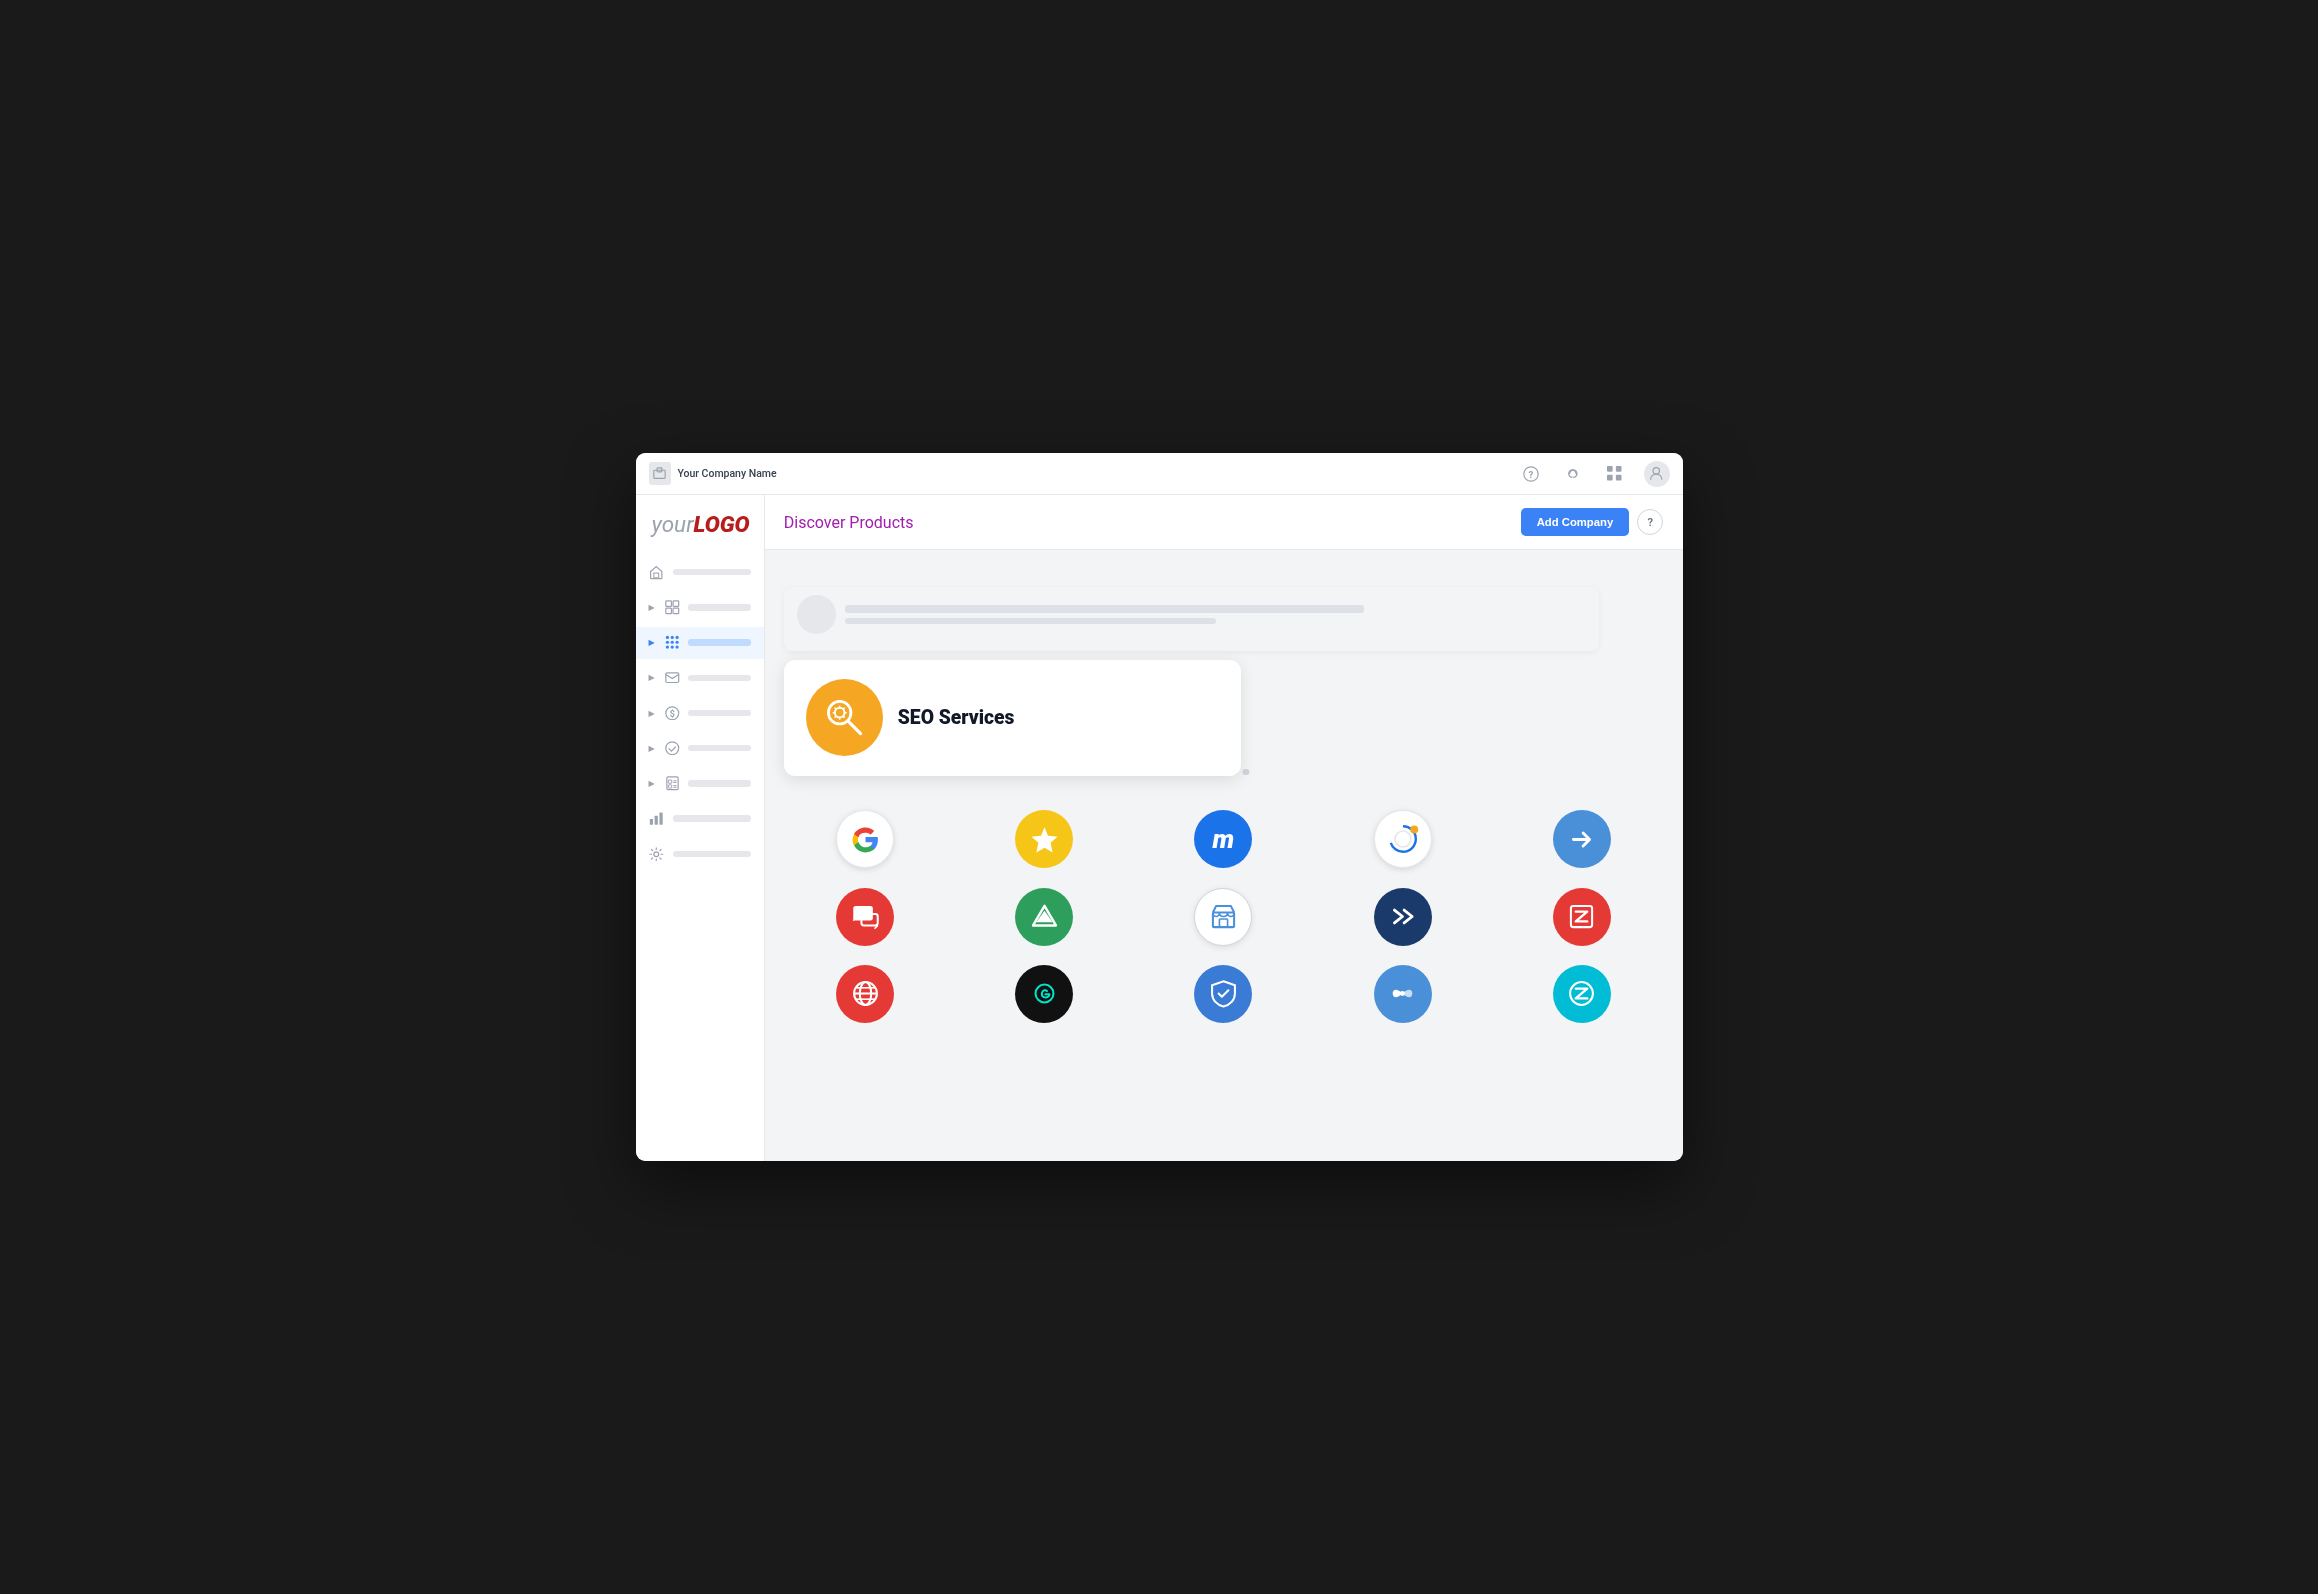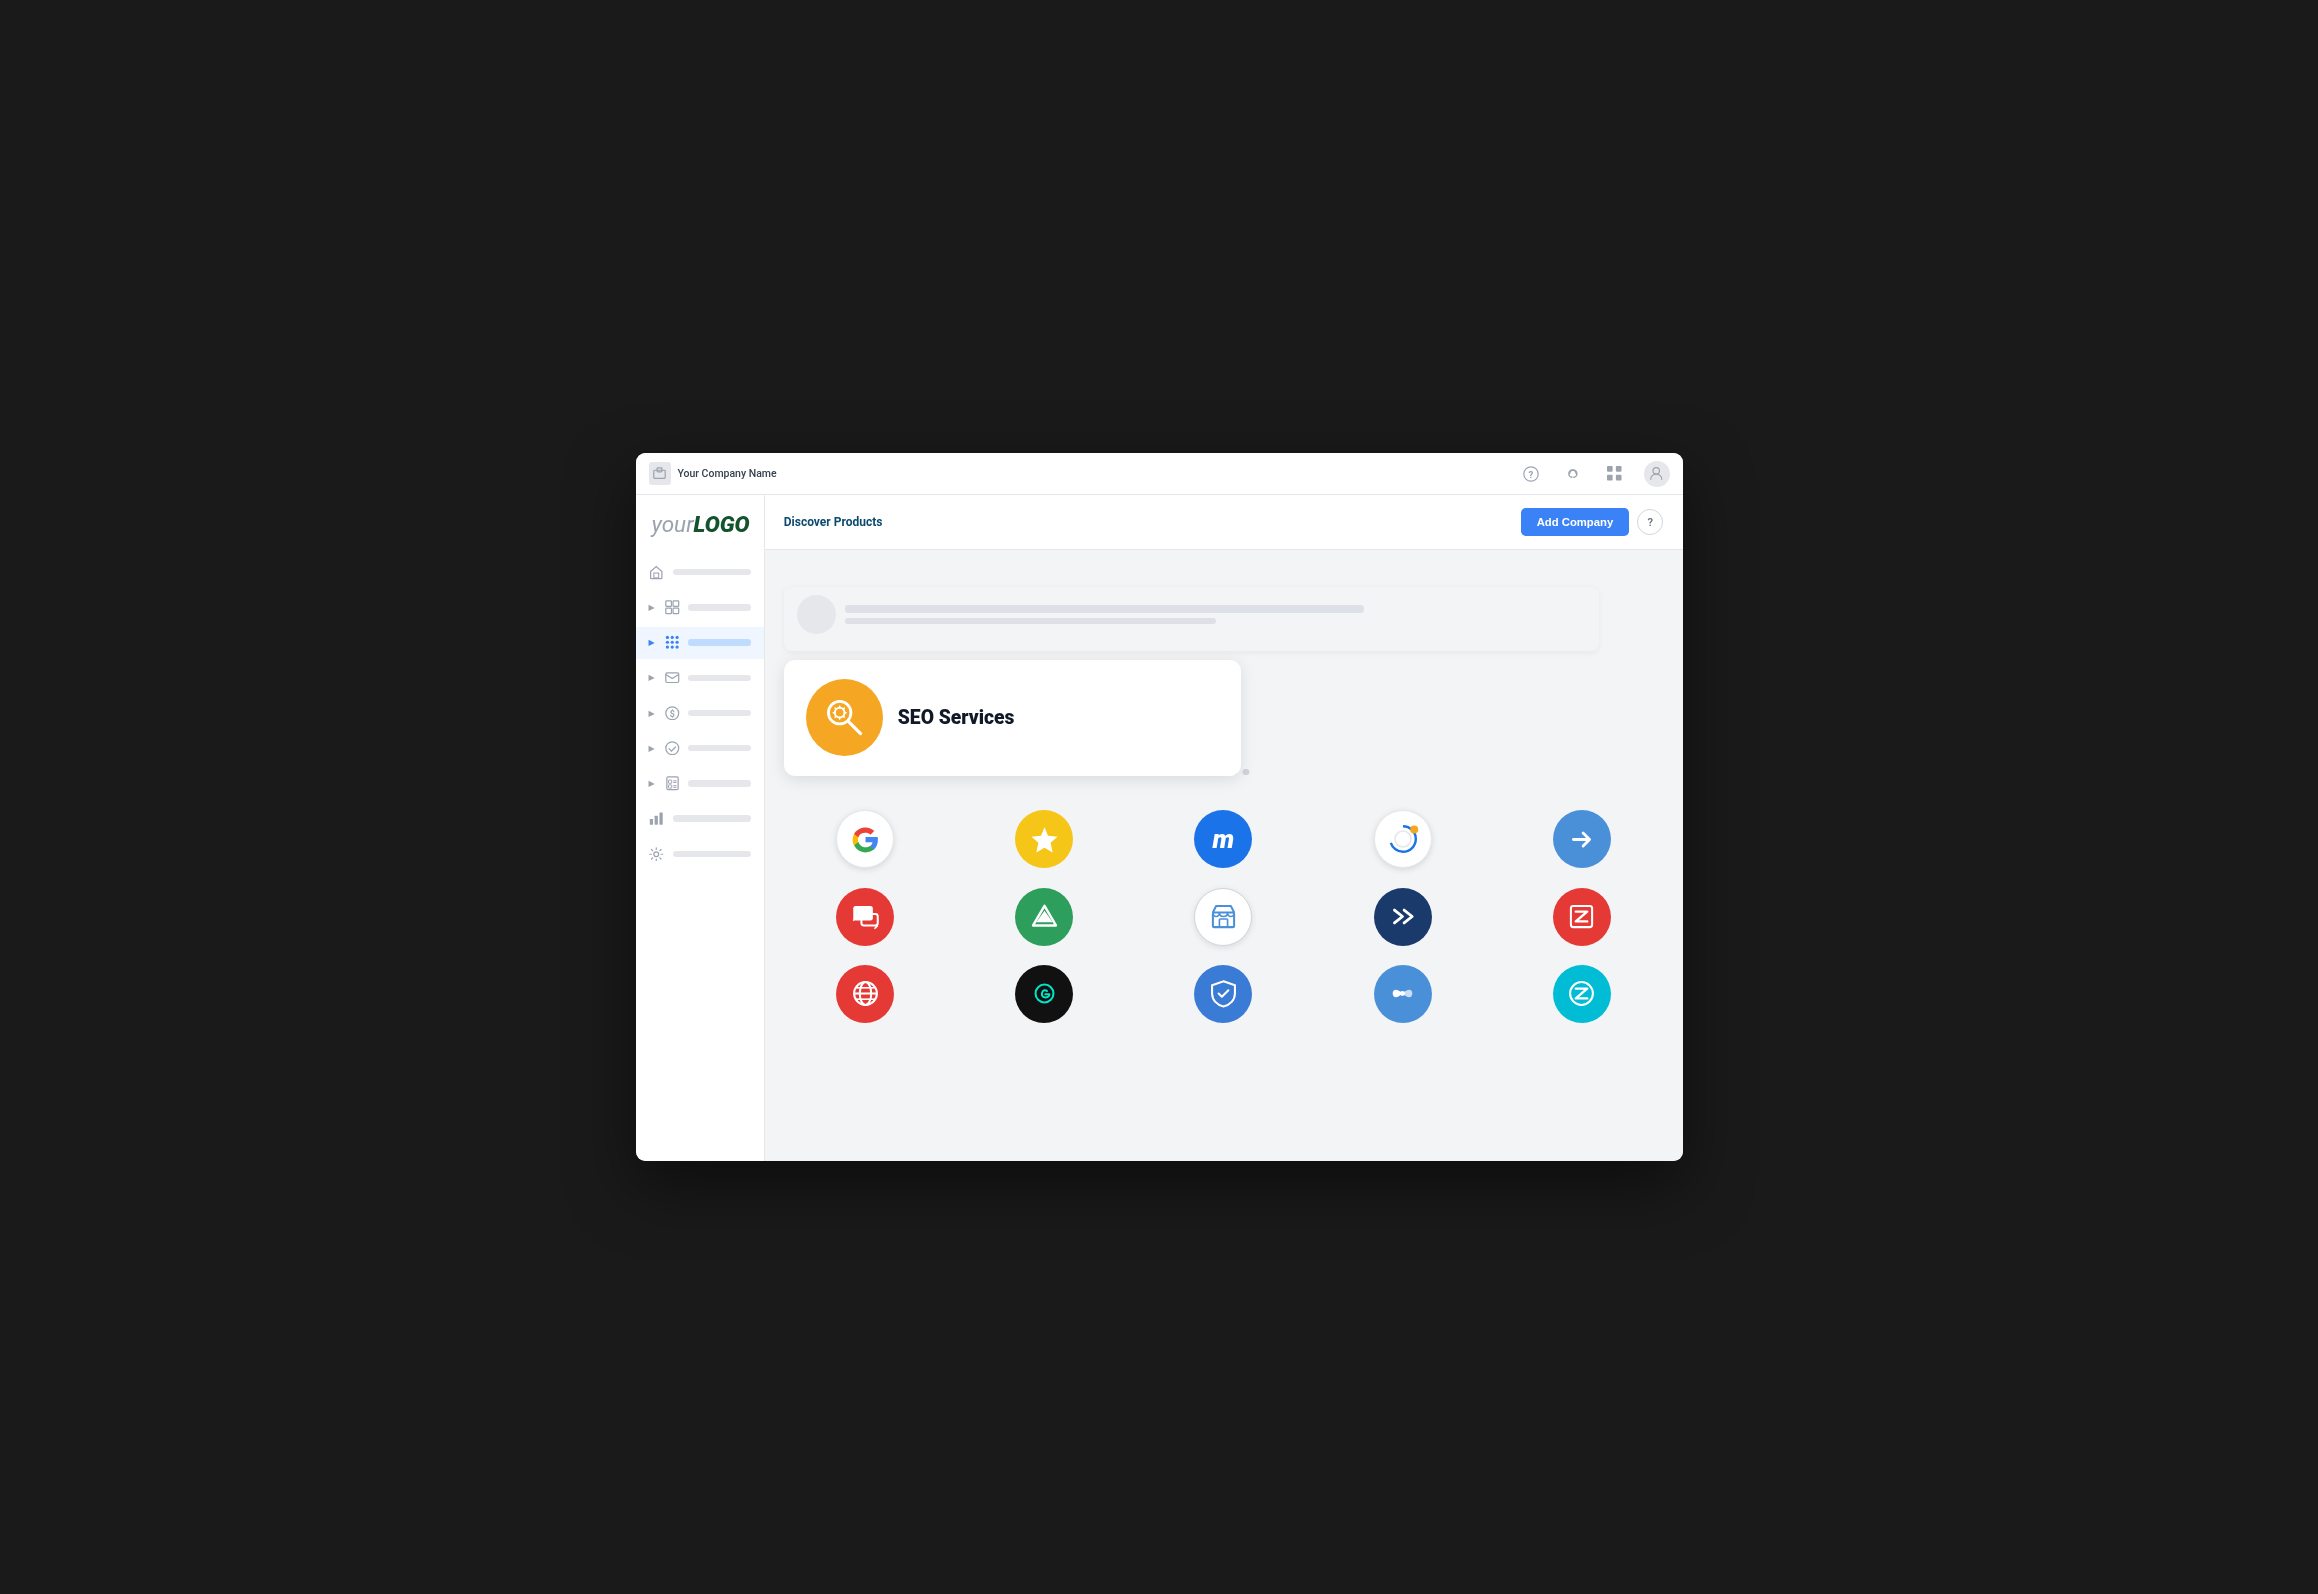--- a/index.html
+++ b/index.html
@@ -111,21 +111,21 @@
     .logo-area {
       padding: 0 16px 19.3px 16px;
     }
 
     .logo-text {
       font-size: 22.5px;
       font-style: italic;
     }
 
     .logo-your { color: #9ca3af; font-weight: 400; }
-    .logo-logo { color: #14532d; font-weight: 900; }
+    .logo-logo { color: #b91c1c; font-weight: 900; }
 
     .sidebar-nav {
       display: flex;
       flex-direction: column;
       gap: 3.2px;
     }
 
     .sidebar-item {
       display: flex;
       align-items: center;
@@ -178,23 +178,23 @@
       background: #fff;
       padding: 13px 19.3px;
       display: flex;
       align-items: center;
       justify-content: space-between;
       border-bottom: 0.8px solid #e5e7eb;
       flex-shrink: 0;
     }
 
     .products-title {
-      font-size: 12px;
-      color: #0c4a6e;
-      font-weight: 700;
+      font-size: 16px;
+      color: #a21caf;
+      font-weight: 400;
     }
 
     .header-right {
       display: flex;
       align-items: center;
       gap: 8px;
     }
 
     .add-product-btn {
       background: #3b82f6;

